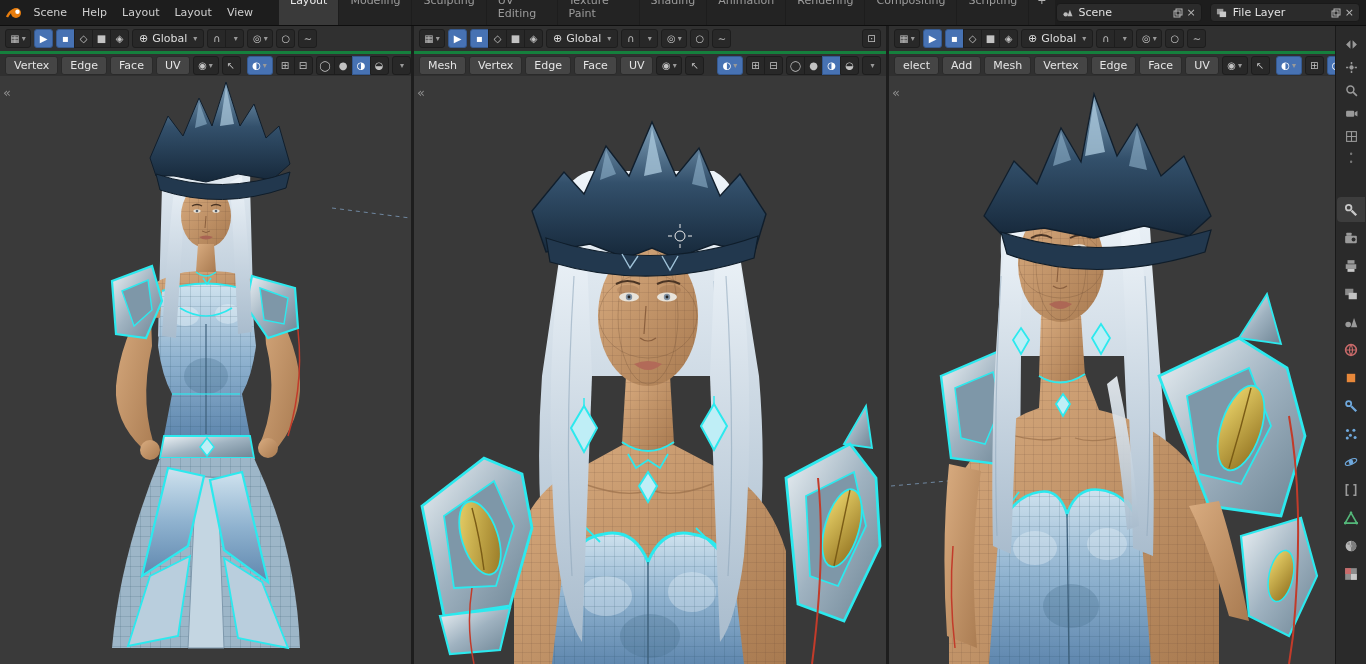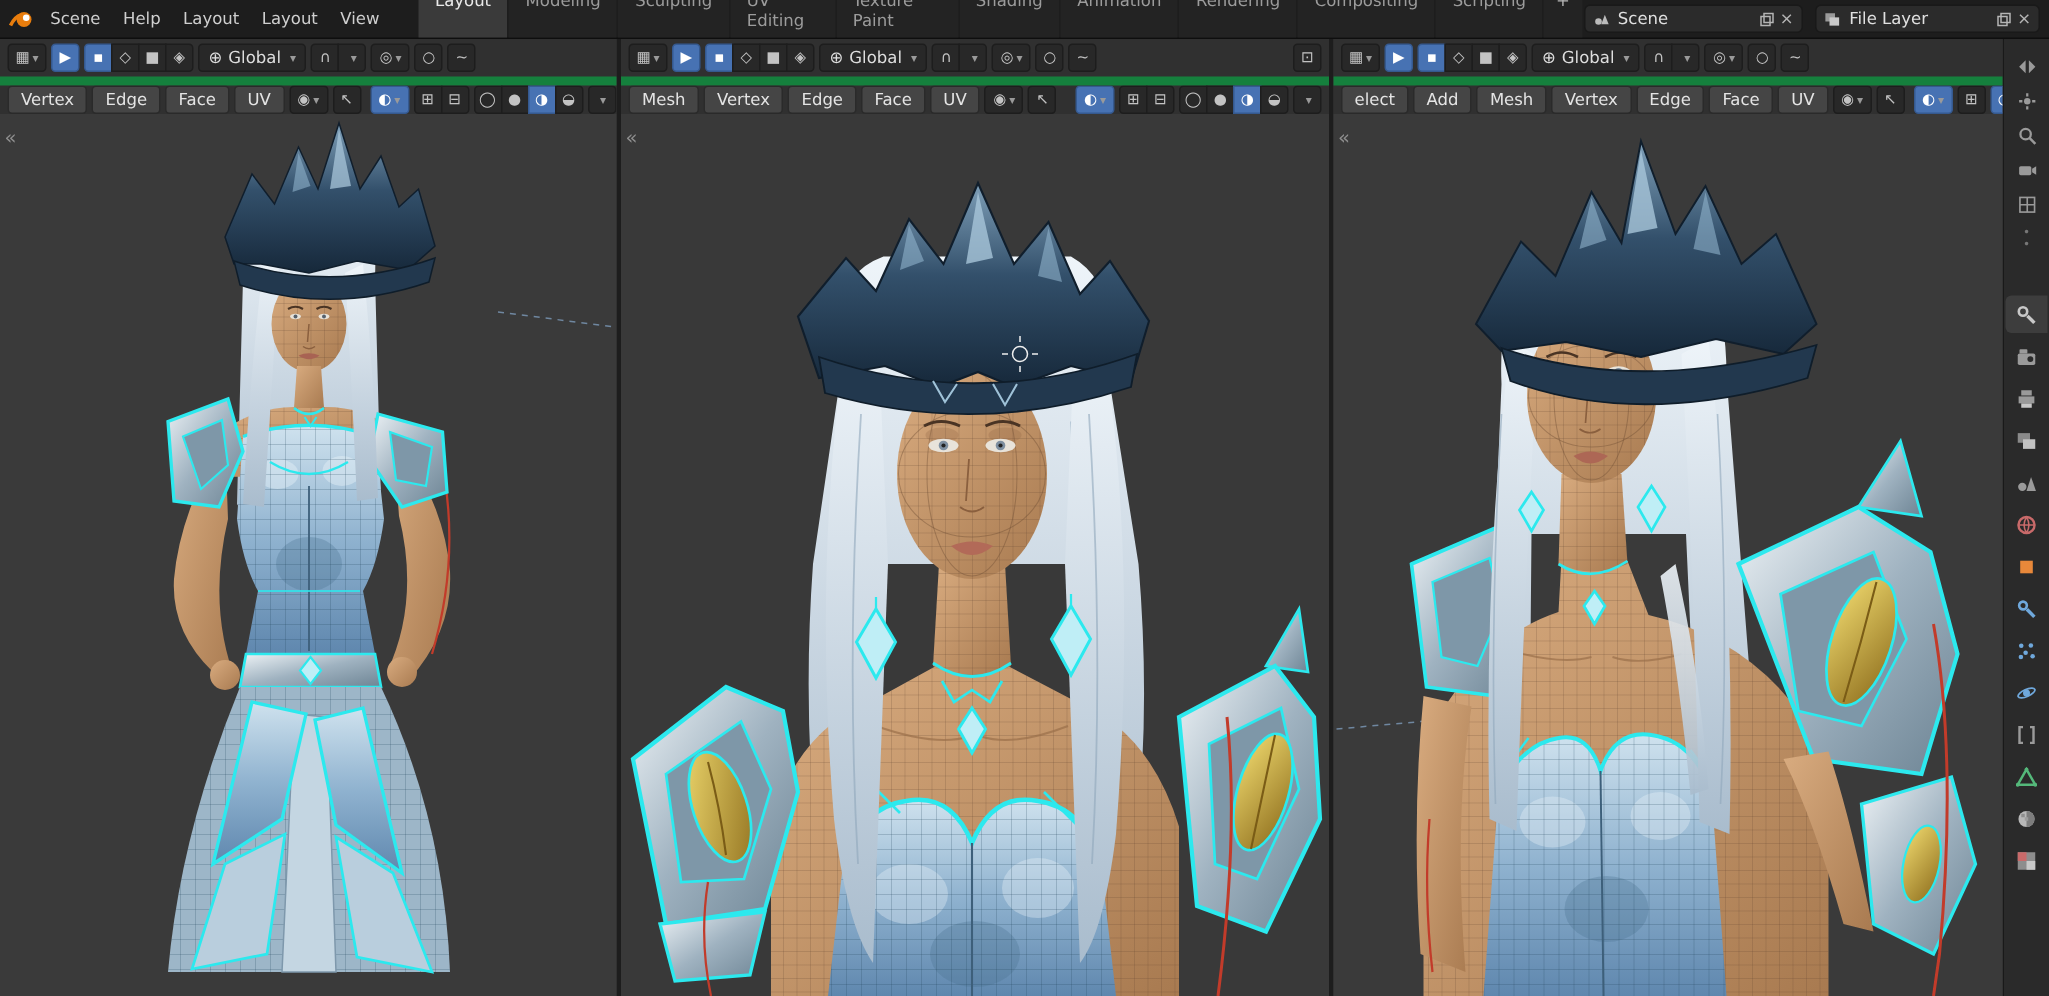--- a/index.html
+++ b/index.html
@@ -17,21 +17,21 @@
   .tb-right{margin-left:auto;display:flex;gap:8px;align-items:center}
   .pill{display:flex;align-items:center;gap:4px;background:#2b2b2b;border:1px solid #191919;border-radius:4px;height:19px;padding:0 5px;color:#e0e0e0}
   .pill .plabel{padding:0 2px;min-width:92px}
   .pill.vl .plabel{min-width:96px}
   .pbtn{display:flex;align-items:center;color:#b5b5b5}
   
   .workspace{display:flex;height:638px}
   .vgap{width:3px;background:#1d1d1d}
   .viewport{display:flex;flex-direction:column;background:#3a3a3a;position:relative}
   .hrow{height:25px;background:#303030;display:flex;align-items:center;gap:3px;padding:0 5px;white-space:nowrap;overflow:hidden;flex:none}
-  .hrow+.hrow{border-top:6px solid #15803d}
+  .hrow+.hrow{border-top:3px solid #15803d}
   .canvas{flex:1;position:relative;overflow:hidden;background:#3a3a3a}
   .canvas svg{display:block}
   .collapse{position:absolute;top:10px;left:3px;color:#8e8e8e;font-size:13px;z-index:2;line-height:1}
   .ibtn{min-width:19px;height:19px;padding:0 2px;background:#282828;border:1px solid #1d1d1d;border-radius:3px;display:inline-flex;align-items:center;justify-content:center;color:#c3c3c3;font-size:10px;flex:none}
   .ibtn.blue{background:#4772b3;border-color:#35598f;color:#fff}
   .igroup{display:inline-flex;flex:none}
   .igroup .ibtn{border-radius:0;margin-left:-1px}
   .igroup .ibtn:first-child{border-radius:3px 0 0 3px;margin-left:0}
   .igroup .ibtn:last-child{border-radius:0 3px 3px 0}
   .caret{font-size:8px;margin-left:2px;color:#9a9a9a}

